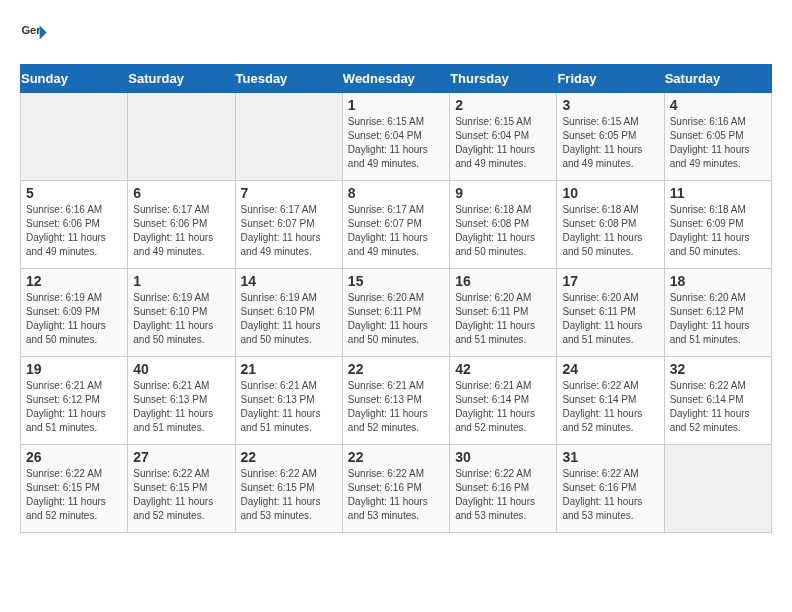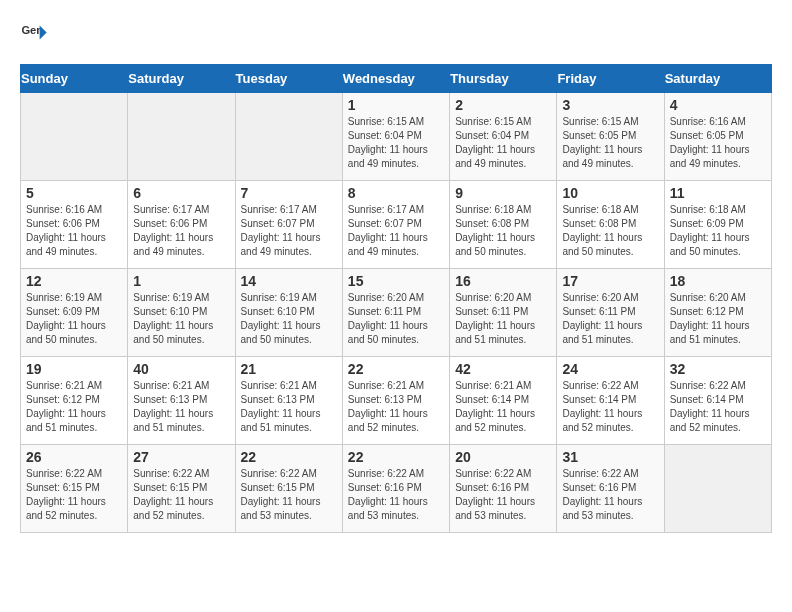--- a/index.html
+++ b/index.html
@@ -293,21 +293,21 @@
 Sunset: 6:15 PM
 Daylight: 11 hours and 53 minutes.</div>
         </td>
         <td>
           <span class="day-num">22</span>
           <div class="day-info" style="white-space: pre-line;">Sunrise: 6:22 AM
 Sunset: 6:16 PM
 Daylight: 11 hours and 53 minutes.</div>
         </td>
         <td>
-          <span class="day-num">20</span>
+          <span class="day-num">30</span>
           <div class="day-info" style="white-space: pre-line;">Sunrise: 6:22 AM
 Sunset: 6:16 PM
 Daylight: 11 hours and 53 minutes.</div>
         </td>
         <td>
           <span class="day-num">31</span>
           <div class="day-info" style="white-space: pre-line;">Sunrise: 6:22 AM
 Sunset: 6:16 PM
 Daylight: 11 hours and 53 minutes.</div>
         </td>

